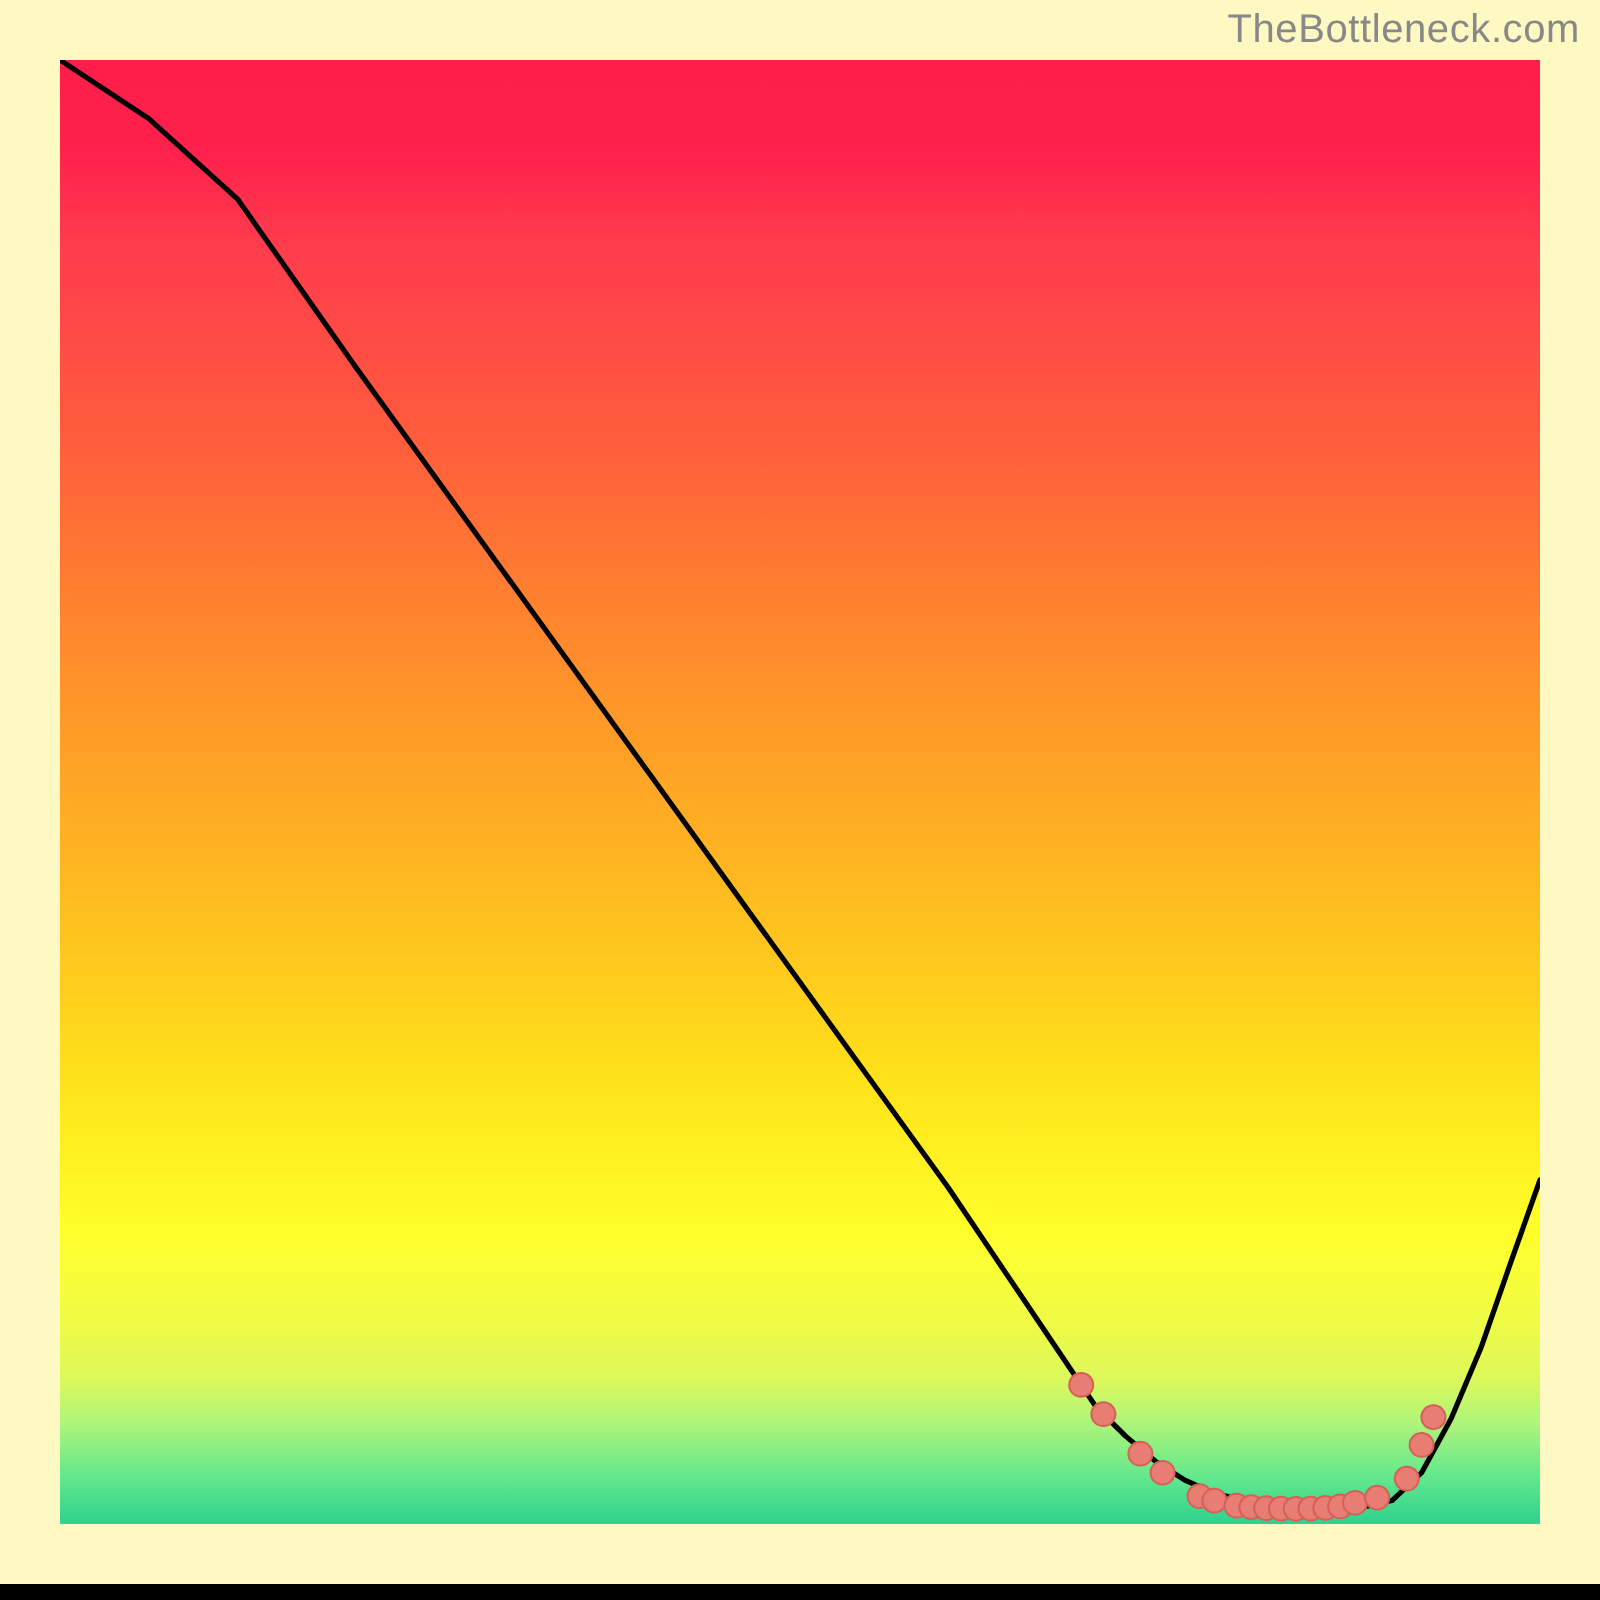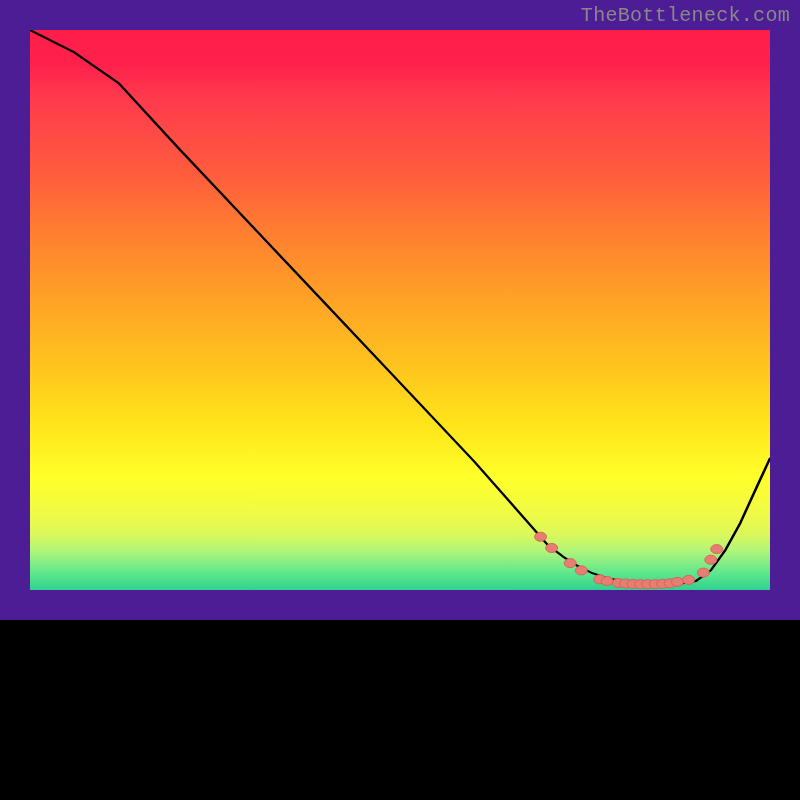--- a/index.html
+++ b/index.html
@@ -7,23 +7,22 @@
     padding: 0;
     width: 800px;
     height: 800px;
     background: #000;
     overflow: hidden;
     font-family: Arial, Helvetica, sans-serif;
   }
   .frame {
     position: relative;
     width: 800px;
-    height: 620px;
-    background: #4c1d95;
-    font-family: Liberation Mono, monospace;
+    height: 792px;
+    background: #fef9c3;
   }
   .watermark {
     position: absolute;
     top: 4px;
     right: 10px;
     color: #888;
     font-size: 20px;
     font-weight: 500;
     letter-spacing: 0.3px;
     white-space: nowrap;

